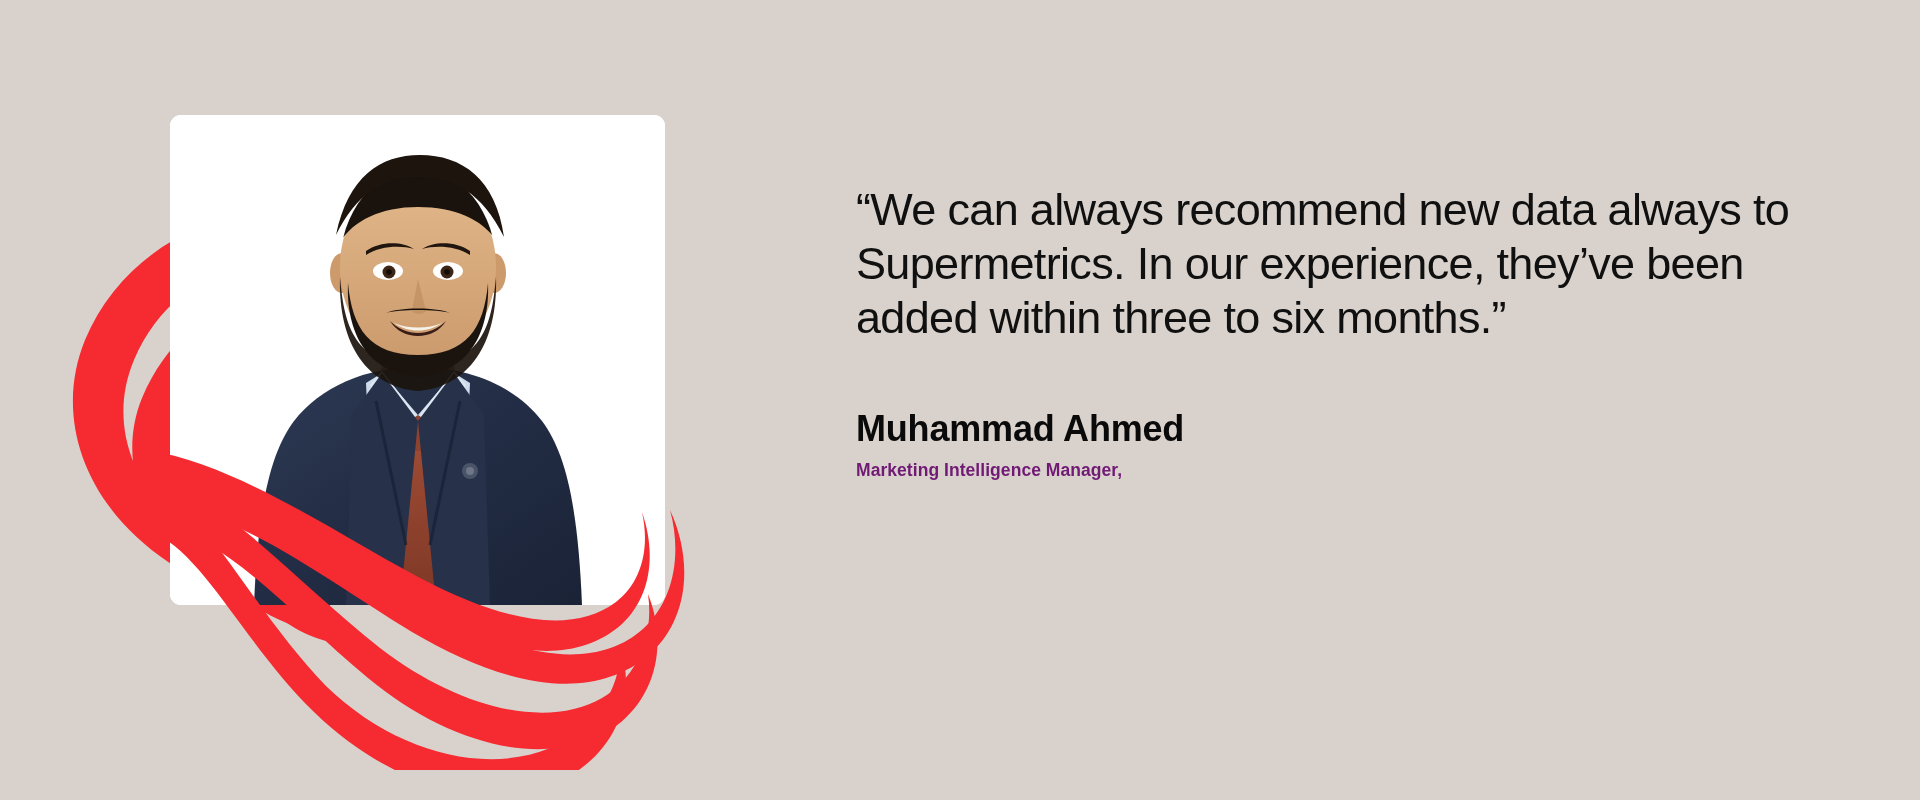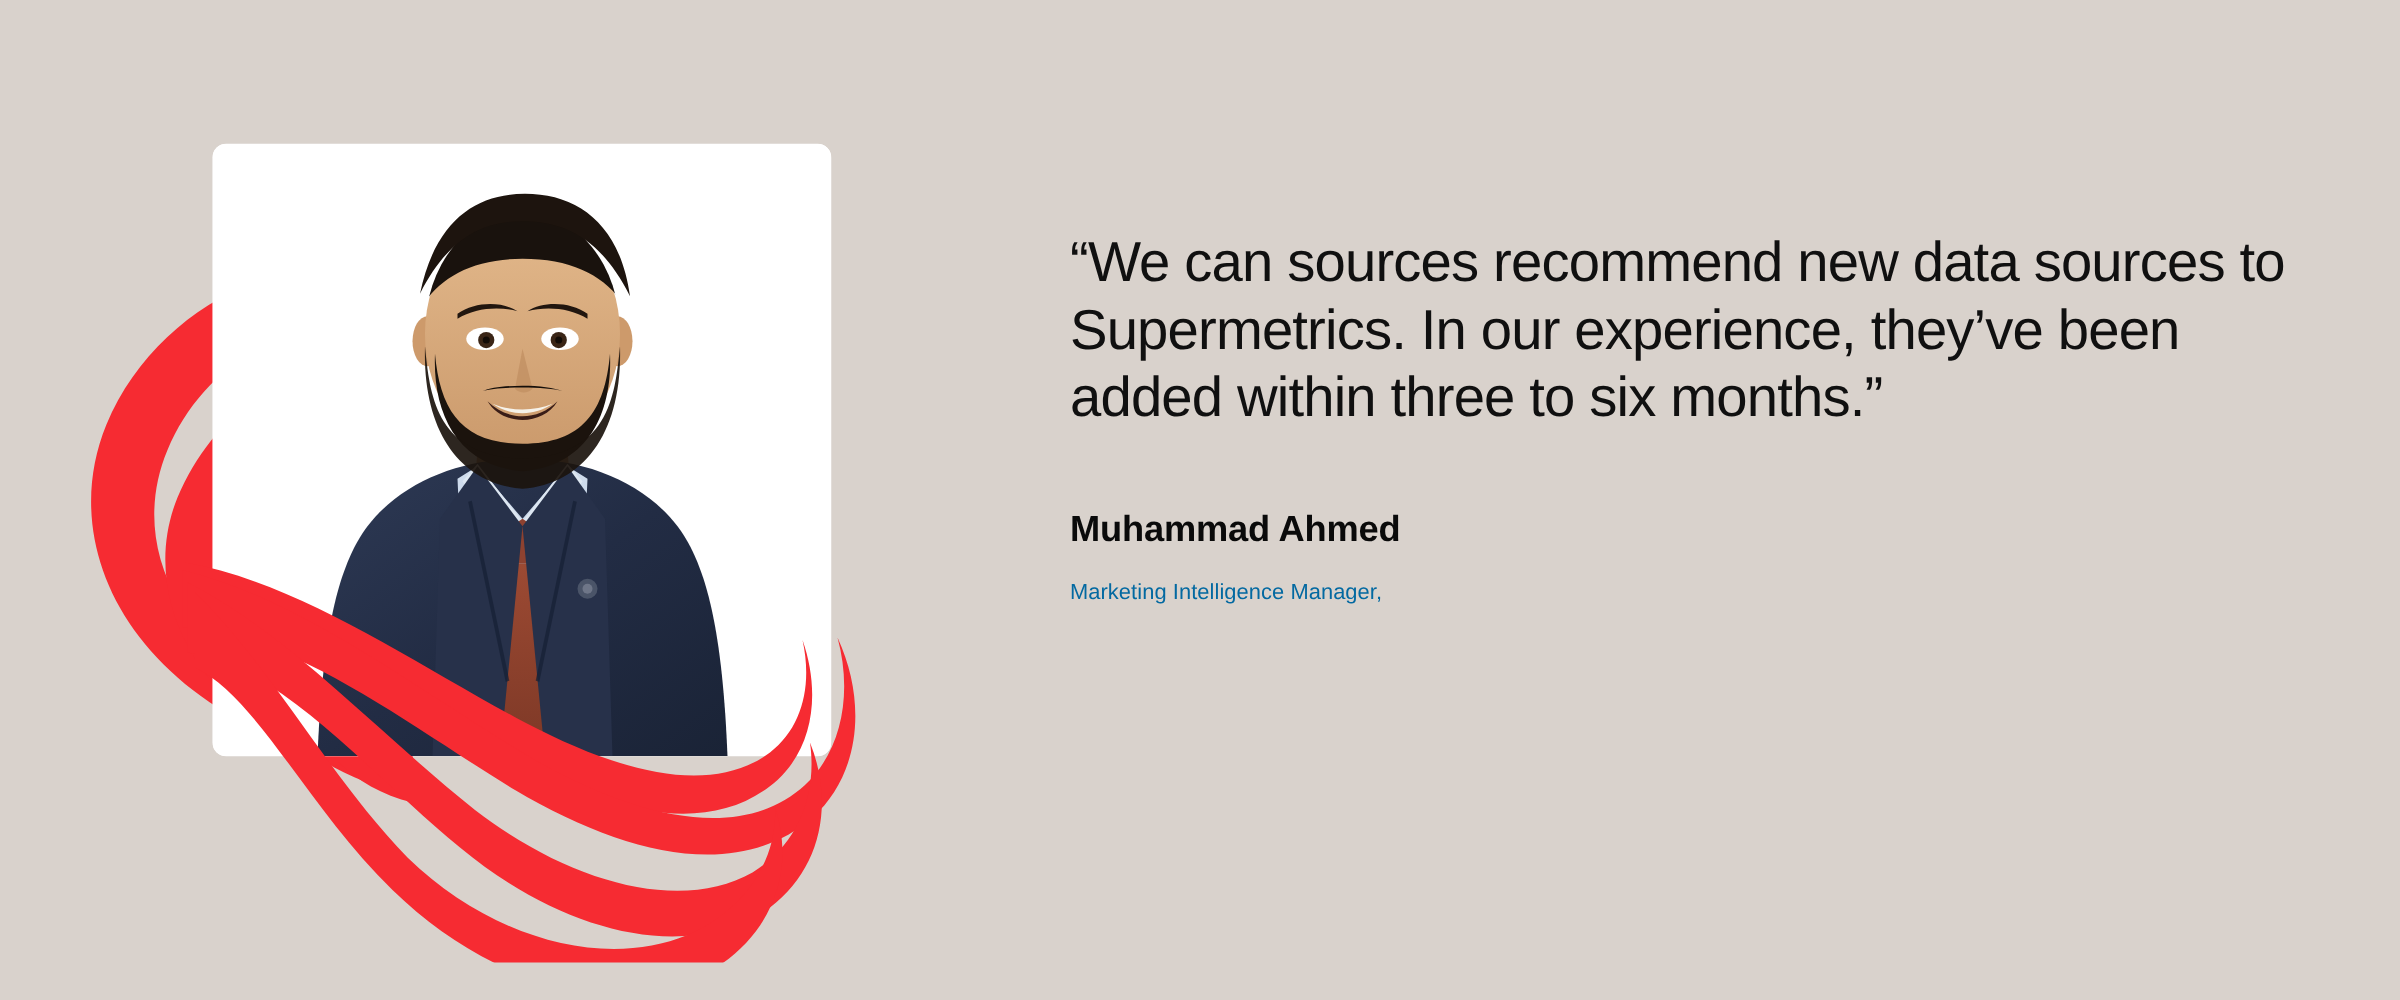--- a/index.html
+++ b/index.html
@@ -73,32 +73,32 @@
     font-weight:400;
     letter-spacing:-0.015em;
     width:975px;
   }
 
   .attribution {
     margin-top:60px;
   }
 
   .person-name {
-    font-size:29px;
+    font-size:36px;
     font-weight:700;
     color:#0a0a0a;
     letter-spacing:-0.005em;
     line-height:1.25;
   }
 
   .person-role {
-    margin-top:17px;
+    margin-top:5px;
     font-size:17.5px;
-    font-weight:400;
-    color:#0369a1;
+    font-weight:700;
+    color:#701a75;
     line-height:1.62;
     letter-spacing:0.003em;
   }
 </style>
 </head>
 <body>
 
 <div class="slide">
 
   <div class="visual">
@@ -241,21 +241,21 @@
                  C566 578 592 538 590 496
                  C608 550 584 602 536 628
                  C458 668 358 634 284 562
                  C216 496 176 408 126 384 Z"></path>
       </g>
     </svg>
   </div>
 
   <div class="content">
 
-    <blockquote class="quote">“We can sources recommend new data sources to Supermetrics. In our experience, they’ve been added within three to six months.”</blockquote>
+    <blockquote class="quote">“We can always recommend new data always to Supermetrics. In our experience, they’ve been added within three to six months.”</blockquote>
 
     <div class="attribution">
       <div class="person-name">Muhammad Ahmed</div>
       <div class="person-role">
         <div>Marketing Intelligence Manager,</div>
       </div>
     </div>
   </div>
 
 </div>

